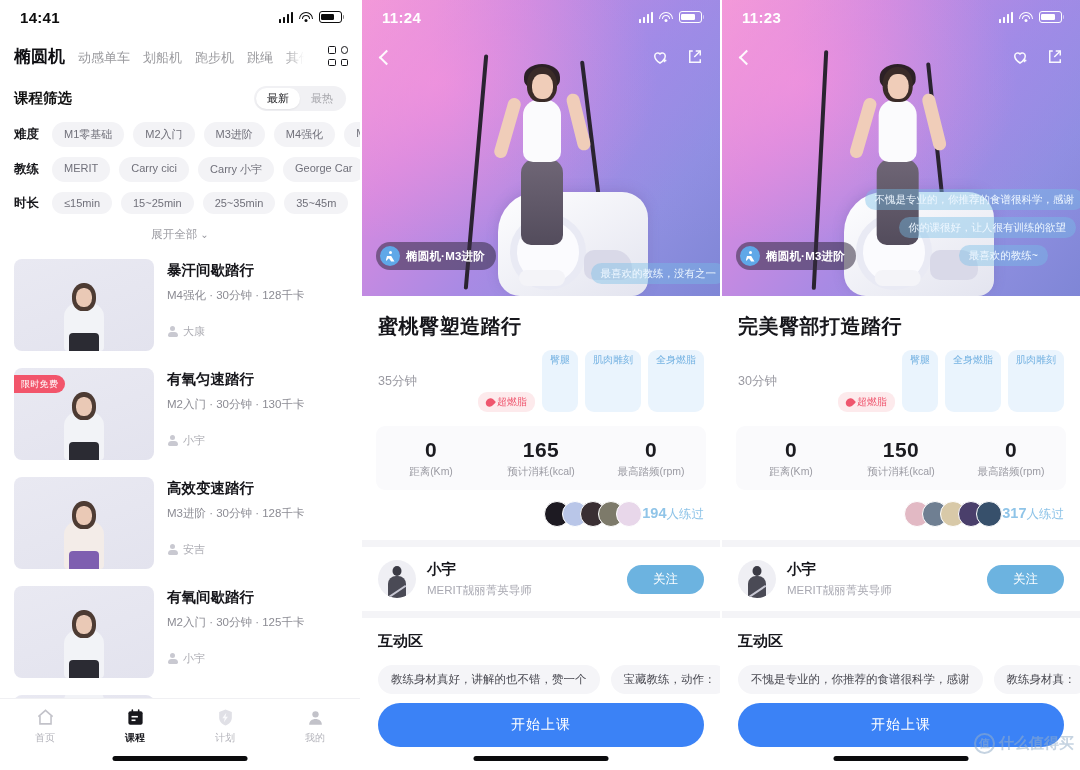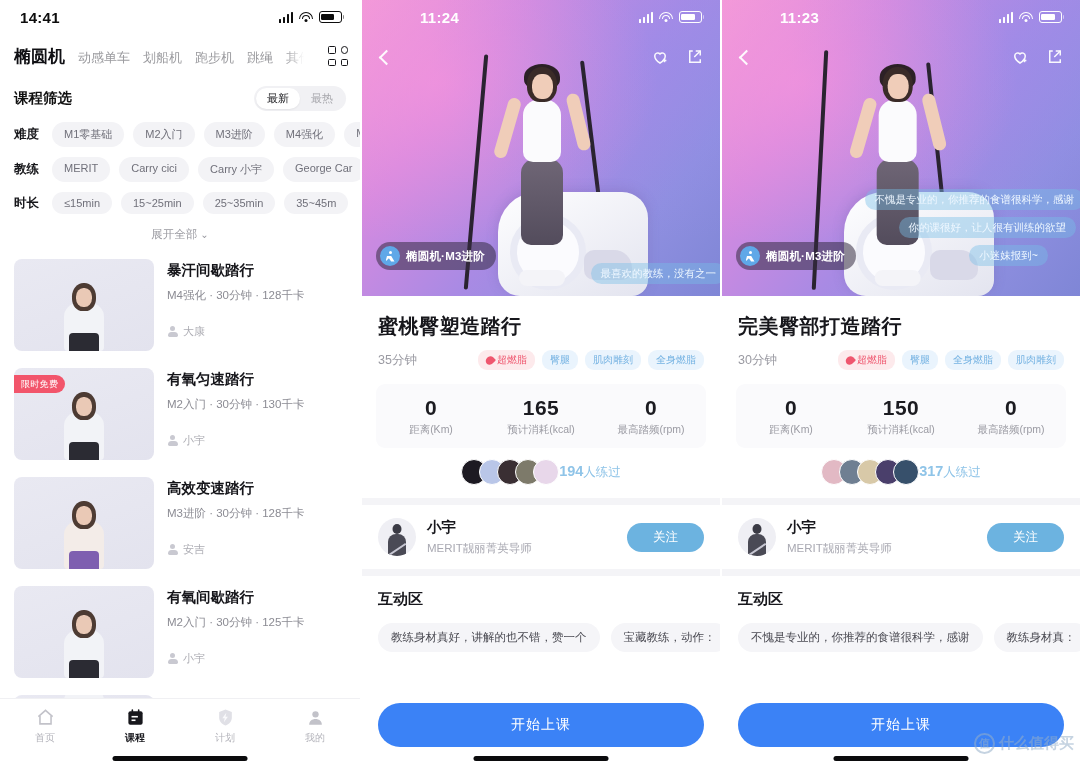--- a/index.html
+++ b/index.html
@@ -26,21 +26,21 @@
   .wifi { width:14px; height:11px; position:relative; }
   .wifi span { position:absolute; left:50%; transform:translateX(-50%);
      border:1.6px solid currentColor; border-bottom:none; border-radius:50% 50% 0 0 / 100% 100% 0 0; }
   .wifi span.w1{ width:14px;height:7px; top:0; }
   .wifi span.w2{ width:8px;height:4px; top:3.4px; }
   .wifi span.w3{ width:3px;height:3px; top:7px; border:none; background:currentColor; border-radius:50%; }
   .batt { width:23px; height:11.5px; border:1.4px solid currentColor; border-radius:3px; position:relative; padding:1.3px; }
   .batt::after{ content:""; position:absolute; right:-3.4px; top:3.2px; width:1.8px; height:4px;
      background:currentColor; border-radius:0 1.5px 1.5px 0; opacity:.5;}
   .batt i { display:block; height:100%; background:currentColor; border-radius:1.2px; }
-  .dark { color:#0d0d0d; } .light { color:#ffffff;margin-left:38px; }
+  .dark { color:#0d0d0d; } .light { color:#ffffff; }
 
   
   .catbar { display:flex; align-items:center; padding: 4px 12px 0 14px; height:40px; position:relative;}
   .catbar .cats { display:flex; align-items:baseline; gap:13px; flex:1; overflow:hidden; }
   .cat { font-size:13px; color:#9b9b9f; white-space:nowrap; }
   .cat.active { font-size:17px; font-weight:700; color:#101014; }
   .catfade { position:absolute; right:48px; top:6px; width:26px; height:30px;
      background:linear-gradient(90deg, rgba(255,255,255,0), #fff 70%); }
   .grid-ico { width:20px; height:20px; position:relative; flex:0 0 auto; margin-left:6px; }
   .grid-ico b { position:absolute; width:7.5px; height:7.5px; border:1.6px solid #16161a; border-radius:1.5px; }
@@ -151,31 +151,31 @@
   .dm { background:rgba(120,190,230,.42); color:#eef7ff; font-size:10.5px; border-radius:11px;
         padding:3.5px 10px; white-space:nowrap; }
 
   .sheet { position:absolute; top:296px; left:0; right:0; bottom:0; background:#fff;
            border-radius:14px 14px 0 0; }
   .dtitle { font-size:20px; font-weight:700; color:#17171c; padding:17px 16px 0; letter-spacing:.5px;}
   .drow2 { display:flex; align-items:center; padding:10px 16px 0; gap:9px; }
   .ddur { font-size:12.5px; color:#9a9aa2; flex:0 0 auto; }
   .dtags { display:flex; gap:7px; margin-left:auto; }
   .dtag { font-size:10px; border-radius:9px; padding:3px 8px; white-space:nowrap; }
-  .dtag.red { background:#fdeaec; color:#ef566e; display:flex; align-items:center; gap:3px;}
+  .dtag.red { background:#fdeaec; color:#ef566e; display:flex; align-items:center; gap:3px;margin-top:42px;}
   .dtag.blue { background:#eaf4fd; color:#74b2e2; }
   .flame { width:8px; height:9px; background:#ef566e; border-radius:50% 10% 50% 50%;
            transform:rotate(45deg); display:inline-block; }
 
   .stats { margin:14px 14px 0; background:#fafafc; border-radius:9px; display:flex; padding:12px 0 11px; }
   .stat { flex:1; text-align:center; }
   .stat .sv { font-size:21px; font-weight:700; color:#1b1b20; letter-spacing:.5px; }
   .stat .sl { font-size:10.5px; color:#9b9ba3; margin-top:3px; }
 
-  .prow { display:flex; align-items:center; justify-content:center; padding:11px 16px 13px; }
+  .prow { display:flex; align-items:center; justify-content:flex-end; padding:11px 16px 13px; }
   .avatars { display:flex; }
   .av { width:26px; height:26px; border-radius:50%; border:1.8px solid #fff; margin-left:-8px;
         background:#ccd; }
   .av:first-child { margin-left:0; }
   .pcount { font-size:12.5px; color:#8fc4e8; }
   .pcount b { font-size:14.5px; font-weight:700; }
 
   .sep { height:7px; background:#f4f4f7; }
 
   .coachrow { display:flex; align-items:center; padding:13px 16px; gap:11px; }
@@ -611,21 +611,21 @@
           <svg class="ico-share" viewBox="0 0 24 24" fill="none" stroke="#fff" stroke-width="2">
               <path d="M9 4H5v15h14v-4"></path>
               <path d="M13 4h6v6"></path>
               <path d="M19 4l-8 8"></path>
             </svg>
         </div>
       </div>
       <div class="danmaku" style="bottom:30px; right:-4px;">
         <div class="dm">不愧是专业的，你推荐的食谱很科学，感谢</div>
         <div class="dm" style="margin-right:8px">你的课很好，让人很有训练的欲望</div>
-        <div class="dm" style="margin-right:36px">小迷妹报到~</div>
+        <div class="dm" style="margin-right:36px">最喜欢的教练~</div>
       </div>
       <div class="chip-machine">
         <span class="cm-ico">
             <span class="cm-glyph"></span>
           </span>
         <span class="cm-txt">椭圆机·M3进阶</span>
       </div>
     </div>
 
     <div class="sheet">

